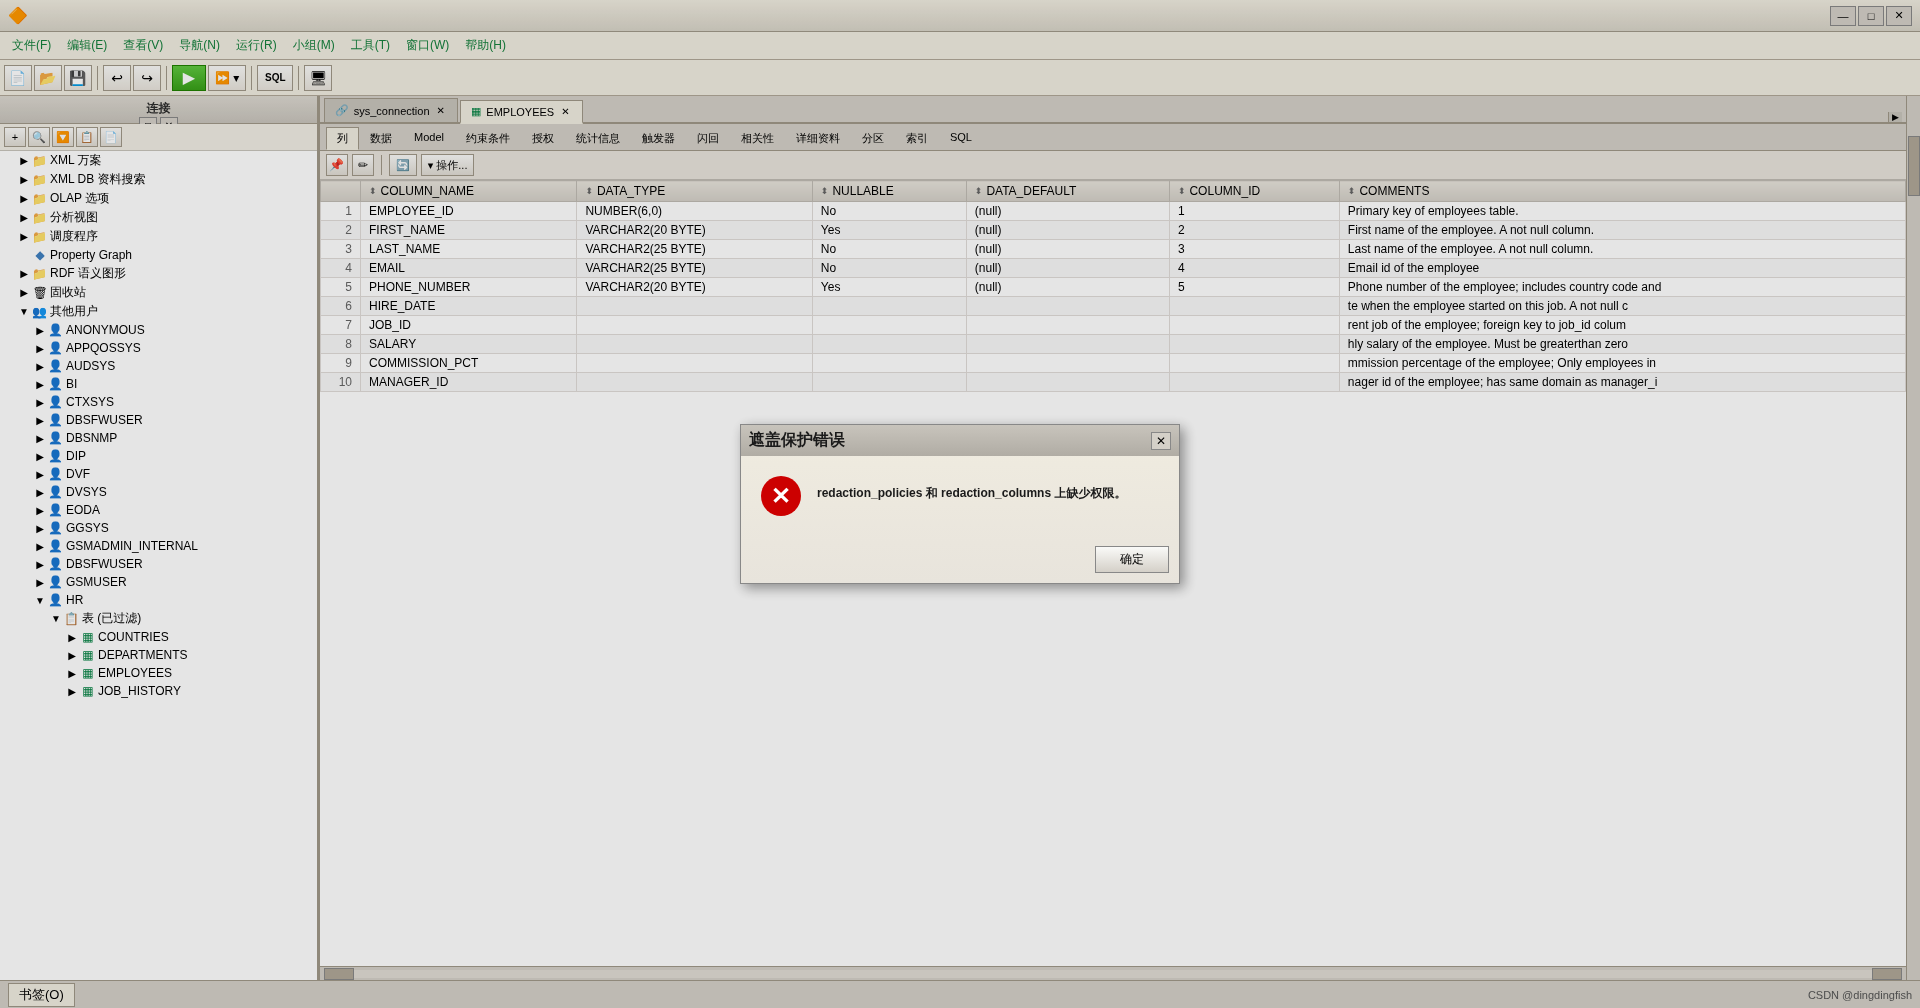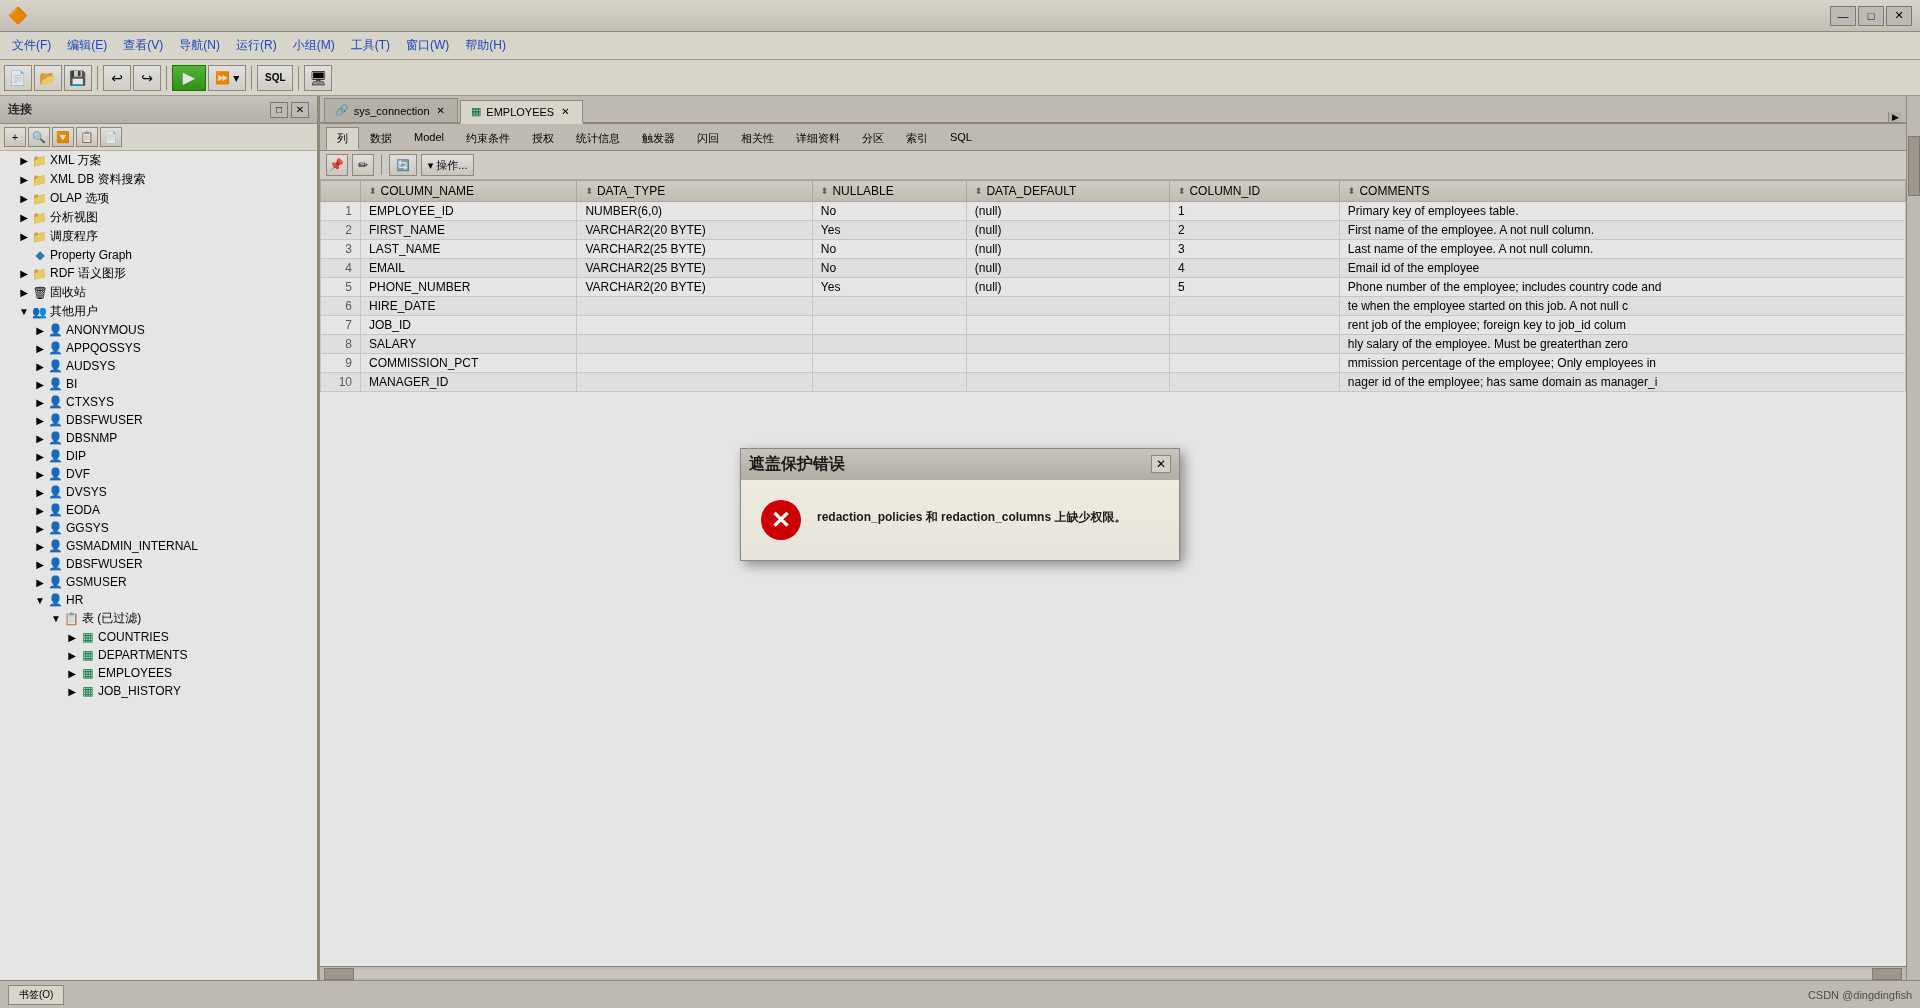--- a/index.html
+++ b/index.html
@@ -21,21 +21,21 @@
 
     
     .menu-bar {
       background: #f0ece0;
       height: 28px;
       display: flex;
       align-items: center;
       padding: 0 4px;
       border-bottom: 1px solid #b0a898;
     }
-    .menu-item { padding: 3px 8px; font-size: 12px; cursor: pointer; color: #1d4ed8; }
+    .menu-item { padding: 3px 8px; font-size: 12px; cursor: pointer; color: #15803d; }
 
     
     .toolbar {
       background: #f0ece0;
       height: 36px;
       display: flex;
       align-items: center;
       padding: 0 4px;
       border-bottom: 1px solid #b0a898;
       gap: 2px;
@@ -104,20 +104,21 @@
       height: 100%;
     }
     .panel-header {
       background: linear-gradient(to bottom, #dcd8d0, #c8c4bc);
       padding: 4px 8px;
       display: flex;
       align-items: center;
       justify-content: space-between;
       border-bottom: 1px solid #a09888;
       height: 28px;
+      flex-direction: column;
     }
     .panel-header-title { font-size: 12px; font-weight: bold; color: #2c2c2c; }
     .panel-header-btn { width: 18px; height: 16px; background: #d4d0c8; border: 1px solid #888; font-size: 10px; cursor: pointer; display: flex; align-items: center; justify-content: center; }
 
     
     .panel-toolbar { background: #f0ece4; padding: 3px 4px; display: flex; gap: 2px; border-bottom: 1px solid #c8c4bc; }
     .panel-tool-btn { width: 22px; height: 20px; background: linear-gradient(to bottom, #fafaf8, #e0dcd4); border: 1px solid #a09888; cursor: pointer; display: flex; align-items: center; justify-content: center; font-size: 11px; }
 
     .tree-container { flex: 1; overflow-y: auto; overflow-x: auto; background: white; }
     .tree-item { display: flex; align-items: center; padding: 1px 0; cursor: pointer; white-space: nowrap; }
@@ -160,21 +161,21 @@
     .modal-title-bar { background: linear-gradient(to bottom, #c8c4bc, #b0aca4); padding: 5px 8px; display: flex; align-items: center; justify-content: space-between; }
     .modal-title-text { font-size: 16px; font-weight: bold; color: #1a1a1a; }
     .modal-close-btn { width: 20px; height: 18px; background: #d4d0c8; border: 1px solid #888; cursor: pointer; display: flex; align-items: center; justify-content: center; font-size: 12px; }
     .modal-body { padding: 20px; display: flex; align-items: flex-start; gap: 16px; }
     .modal-error-icon { width: 40px; height: 40px; background: #cc0000; border-radius: 50%; display: flex; align-items: center; justify-content: center; color: white; font-size: 24px; font-weight: bold; flex-shrink: 0; }
     .modal-message { font-size: 12px; line-height: 1.6; color: #1a1a1a; flex: 1; padding-top: 8px; font-weight: bold; }
     .modal-footer { padding: 10px; display: flex; justify-content: flex-end; }
     .modal-btn { padding: 4px 24px; background: linear-gradient(to bottom, #fafaf8, #d4d0c8); border: 1px solid #888; cursor: pointer; font-size: 12px; }
 
     
-    .status-tab { padding: 2px 10px; background: #c8c4bc; border: 1px solid #a09888; font-size: 10px; cursor: pointer; }
+    .status-tab { padding: 2px 10px; background: #c8c4bc; border: 1px solid #a09888; font-size: 13px; cursor: pointer; }
     .status-tab.active { background: #f0ece0; }
     .status-right { margin-left: auto; color: #555; font-size: 11px; }
 
     
     .right-scrollbar { width: 14px; background: #d4d0c8; border-left: 1px solid #a09888; }
     .right-scrollbar-thumb { width: 12px; height: 60px; background: #b0a898; border: 1px solid #888; margin: 2px auto; margin-top: 40px; }
   </style>
 </head>
 <body>
 
@@ -649,14 +650,17 @@
     <div class="modal-title-bar">
       <span class="modal-title-text">遮盖保护错误</span>
       <button class="modal-close-btn">✕</button>
     </div>
     <div class="modal-body">
       <div class="modal-error-icon">
         <span>✕</span>
       </div>
       <div class="modal-message">redaction_policies 和 redaction_columns 上缺少权限。</div>
     </div>
+    <div class="modal-footer">
+      <button class="modal-btn">确定</button>
+    </div>
   </div>
 </div>
 
 </body></html>

